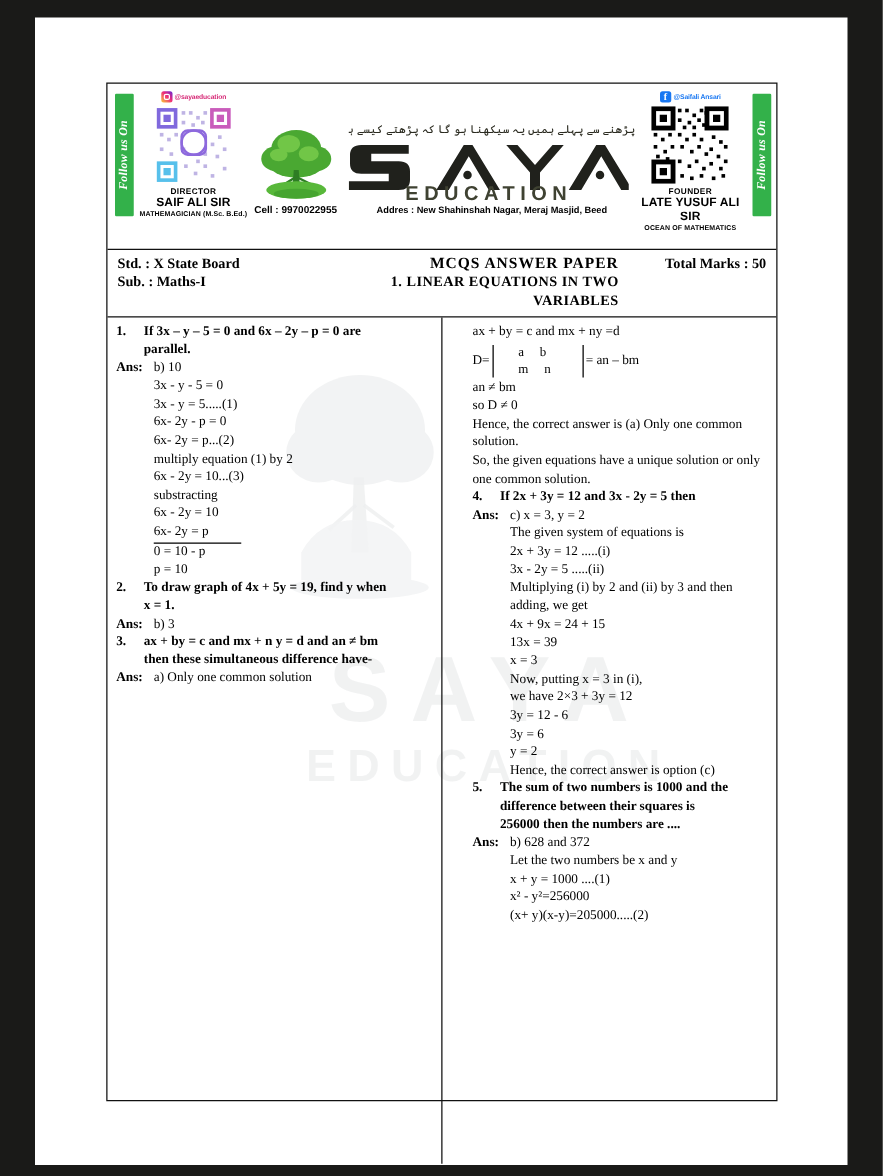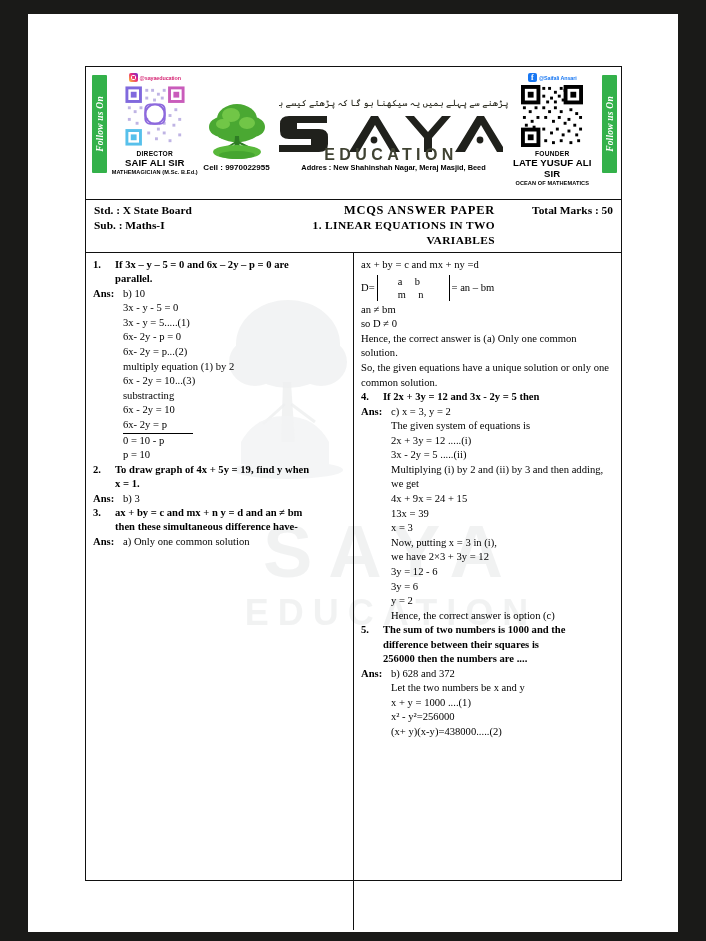--- a/index.html
+++ b/index.html
@@ -248,21 +248,21 @@
     display: flex;
     height: 677px;
   }
   .col {
     box-sizing: border-box;
     padding: 5px 6px 0 7px;
     position: relative;
     z-index: 3;
   }
   .col-left { width: 268px; border-right: 1.4px solid #111; }
-  .col-right { flex: 1; }
+  .col-right { flex: 1; margin-left: 17px; }
 
   .qrow {
     display: flex;
     align-items: flex-start;
     font-size: 10.6px;
     line-height: 14.4px;
     color: #000;
   }
   .qnum {
     width: 22px;
@@ -638,18 +638,18 @@
           </div>
         </div>
         <div class="ansrow">
           <div class="anslab">Ans:</div>
           <div class="ansval">b)   628 and 372</div>
         </div>
         <div class="steps">
           <div>Let the two numbers be x and y</div>
           <div>x + y = 1000  ....(1)</div>
           <div>x² - y²=256000</div>
-          <div>(x+ y)(x-y)=438000.....(2)</div>
+          <div>(x+ y)(x-y)=205000.....(2)</div>
         </div>
       </div>
     </div>
   </div>
 </div>
 
 </body></html>

